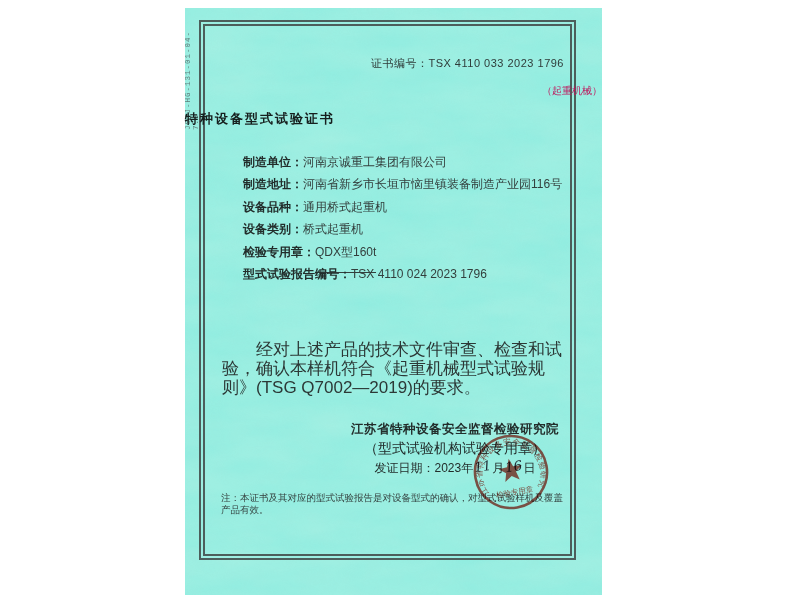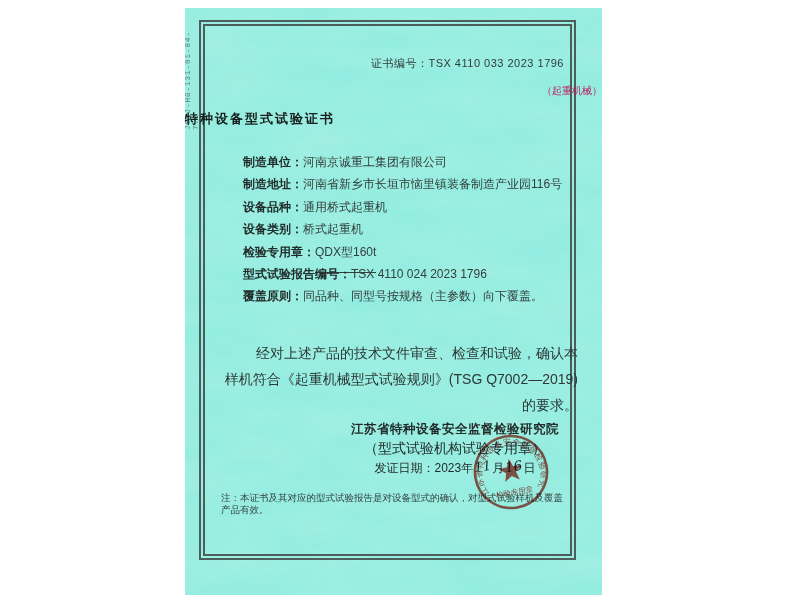--- a/index.html
+++ b/index.html
@@ -98,25 +98,24 @@
     white-space: nowrap;
   }
   .flabel { font-weight: bold; color: #222d2b; }
   .fvalue { color: #333f3d; }
   .fvalue.underline { border-bottom: 1px solid #333f3d; padding-bottom: 13px; }
   .statement {
     position: absolute;
     top: 332px;
     left: 37px;
     width: 356px;
-    font-size: 14px;
-    line-height: 26px;
+    font-size: 17px;
+    line-height: 19px;
     text-indent: 2em;
     color: #2c3836;
-    text-align: right;
   }
   .issuer {
     position: absolute;
     top: 412px;
     left: 125px;
     width: 290px;
     text-align: center;
     color: #222d2b;
   }
   .issuer-name {
@@ -205,23 +204,20 @@
       </div>
       <div class="field-row">
         <span class="flabel">设备类别：</span><span class="fvalue">桥式起重机</span>
       </div>
       <div class="field-row">
         <span class="flabel">检验专用章：</span><span class="fvalue underline">QDX型160t</span>
       </div>
       <div class="field-row">
         <span class="flabel">型式试验报告编号：</span><span class="fvalue">TSX 4110 024 2023 1796</span>
       </div>
-      <div class="field-row">
-        <span class="flabel">覆盖原则：</span><span class="fvalue">同品种、同型号按规格（主参数）向下覆盖。</span>
-      </div>
     </div>
 
     <div class="statement">经对上述产品的技术文件审查、检查和试验，确认本样机符合《起重机械型式试验规则》(TSG Q7002—2019)的要求。</div>
 
     <div class="issuer">
       <div class="issuer-name">江苏省特种设备安全监督检验研究院</div>
       <div class="issuer-sealnote">（型式试验机构试验专用章）</div>
       <div class="issuer-date">
         <span>发证日期：</span><span>2023年</span><span class="hand">11</span><span>月</span><span class="hand">16</span><span>日</span>
       </div>

